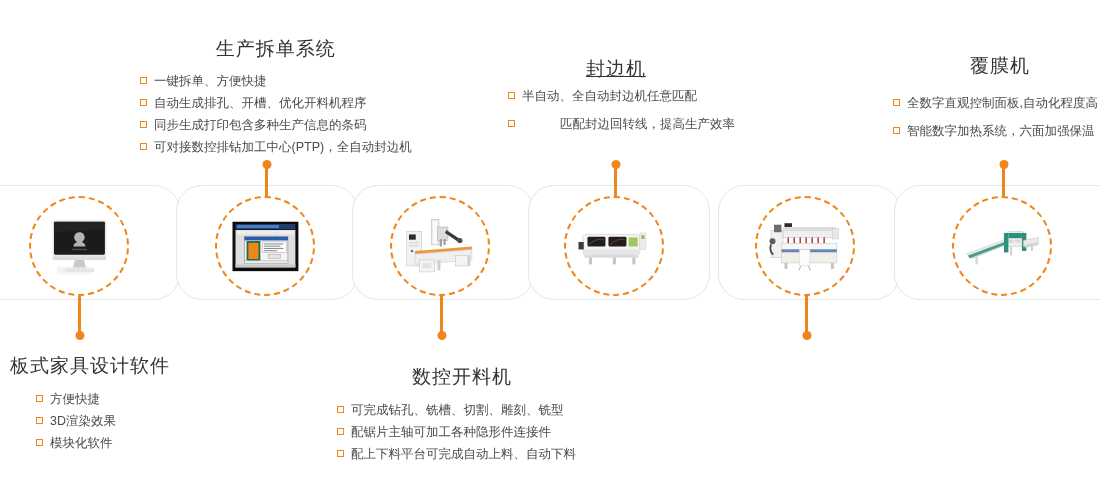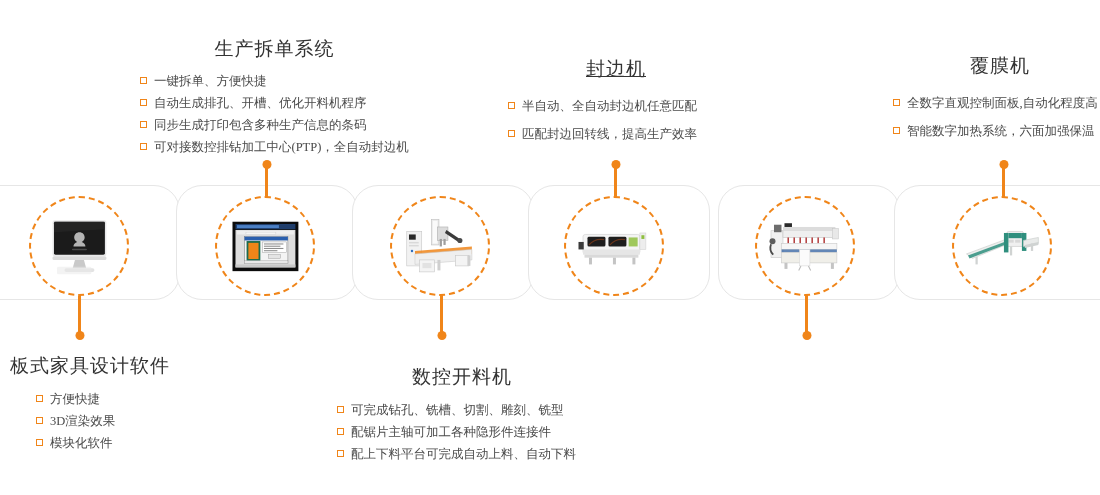--- a/index.html
+++ b/index.html
@@ -70,21 +70,21 @@
   .bullet{
     display:inline-block;
     width:7px;height:7px;
     border:1px solid #f08519;
     box-sizing:border-box;
     margin-right:7px;
     flex:0 0 auto;
     position:relative;
     top:-1px;
   }
-  .li-text{display:inline-block;font-family:Liberation Serif, serif;}
+  .li-text{display:inline-block;}
 </style>
 </head>
 <body>
 
 <div id="stage">
 
   <div class="shelf" style="left:-40px;top:185px;width:220px;height:115px;"></div>
   <div class="shelf" style="left:176px;top:185px;width:182px;height:115px;"></div>
   <div class="shelf" style="left:352px;top:185px;width:182px;height:115px;"></div>
   <div class="shelf" style="left:528px;top:185px;width:182px;height:115px;"></div>
@@ -293,26 +293,26 @@
       </li>
       <li>
         <span class="bullet"></span>
         <span class="li-text">可对接数控排钻加工中心(PTP)，全自动封边机</span>
       </li>
     </ul>
   </div>
 
   <div class="block" style="left:508px;top:58px;">
     <div class="blk-title center" style="width:216px;text-decoration:underline;">封边机</div>
-    <ul class="blk-list" style="margin-top:11px;">
+    <ul class="blk-list" style="margin-top:1px;">
       <li style="line-height:28px;">
         <span class="bullet"></span>
         <span class="li-text">半自动、全自动封边机任意匹配</span>
       </li>
-      <li style="line-height:28px;">
+      <li style="line-height:28px;gap:38px;">
         <span class="bullet"></span>
         <span class="li-text">匹配封边回转线，提高生产效率</span>
       </li>
     </ul>
   </div>
 
   <div class="block" style="left:893px;top:55px;">
     <div class="blk-title center" style="width:214px;">覆膜机</div>
     <ul class="blk-list" style="margin-top:11px;">
       <li style="line-height:28px;">

